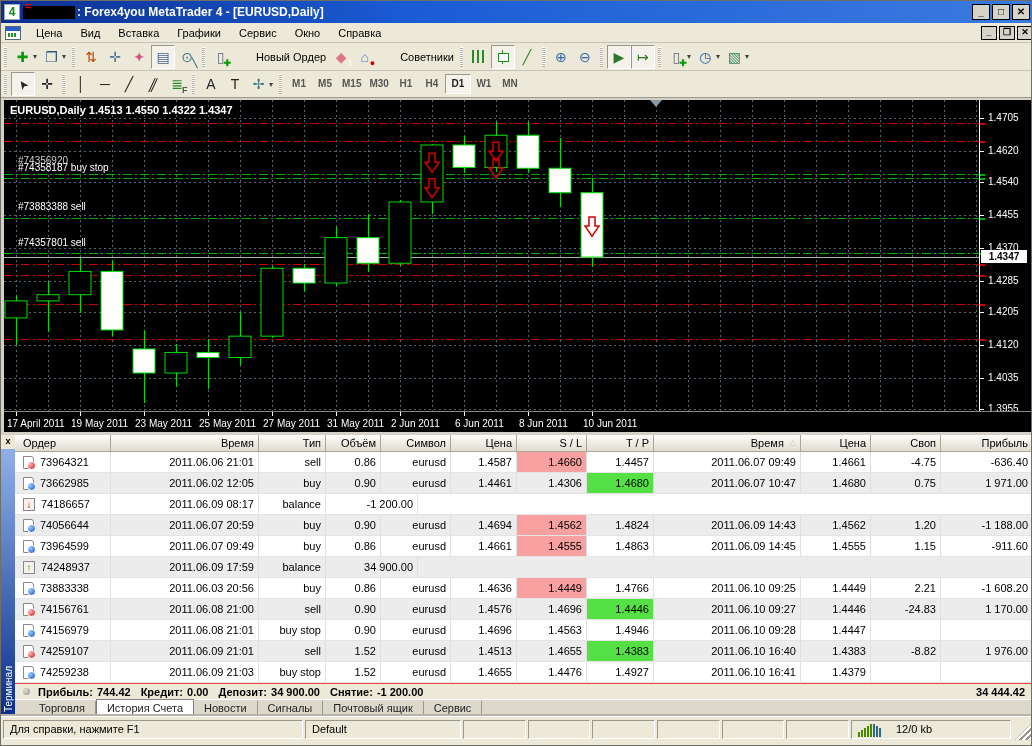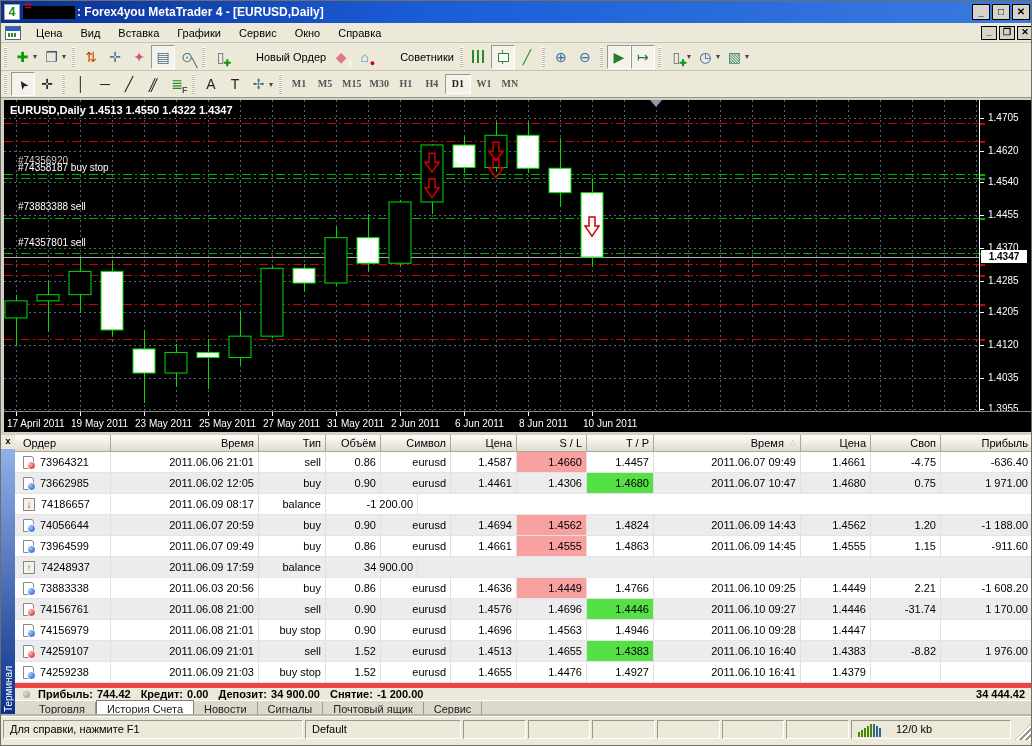--- a/index.html
+++ b/index.html
@@ -42,21 +42,21 @@
   .tb-label { margin-left:3px; color:#000; white-space:nowrap;padding-left:24px; }
   .caret { font-size:8px; color:#444; margin-left:2px; }
   .rotcur { display:inline-block; transform:rotate(-125deg); font-size:12px; }
   .skew { display:inline-block; transform:skewX(-25deg); }
   .i-bars { width:13px; height:13px; display:inline-block;
     background:repeating-linear-gradient(90deg,#2a8a2a 0 2px,transparent 2px 5px); }
   .i-candle { width:13px; height:14px; display:inline-block; position:relative; }
   .i-candle::before { content:""; position:absolute; left:6px; top:0; width:1px; height:14px; background:#2a8a2a; }
   .i-candle::after { content:""; position:absolute; left:2px; top:3px; width:9px; height:7px; background:#fff; border:1px solid #2a8a2a; }
   .tf-btn { height:20px; min-width:26px; text-align:center; font-size:10px; font-weight:bold; color:#555;
-    border:1px solid transparent; background:transparent; line-height:18px; padding:0 3px;font-family:Liberation Serif, serif; }
+    border:1px solid transparent; background:transparent; line-height:18px; padding:0 3px; }
   .tf-btn.pressed { border-color:#9a978c #fff #fff #9a978c; background:#f4f2ea; color:#222; }
   
   #chart { position:absolute; left:0; top:97px; width:1032px; height:334px; background:#000;
     border-left:3px solid #d4d0c8; border-top:2px solid #d4d0c8; }
   #plot { position:absolute; left:0; top:0; width:975px; height:311px; }
   #ohlc-info { position:absolute; left:6px; top:4px; color:#fff; font-size:11px; font-weight:bold; z-index:5; }
   #price-axis { position:absolute; left:975px; top:0; width:54px; height:311px; border-left:1px solid #fff; background:#000; }
   .pa-label { position:absolute; left:8px; color:#fff; font-size:10px; }
   .pa-tick { position:absolute; left:0; width:4px; height:1px; background:#fff; }
   .pa-lvl { position:absolute; left:0; width:5px; height:2px; }
@@ -87,21 +87,21 @@
   .doc-icon { width:11px; height:13px; background:#fff; border:1px solid #888; border-radius:0 3px 0 0;
     position:relative; margin:0 6px 0 4px; flex:none; }
   .doc-icon::after { content:""; position:absolute; right:-3px; bottom:-2px; width:7px; height:7px; border-radius:50%; border:1px solid #fff; }
   .doc-icon.blue::after { background:radial-gradient(circle at 30% 30%,#9cf,#1a4fd0); }
   .doc-icon.red::after { background:radial-gradient(circle at 30% 30%,#fbb,#d01010); }
   .bal-icon { width:12px; height:13px; border:1px solid #888; background:#f4f2ea; text-align:center; line-height:11px;
     font-size:10px; font-weight:bold; margin:0 6px 0 4px; flex:none; }
   .bal-icon.up { color:#0a9a0a; } .bal-icon.down { color:#d01010; }
   .cell-pink { background:#f9a0a0; }
   .cell-green { background:#55e045; }
-  #summary { height:17px; display:flex; align-items:center; background:#ece9d8; border-top:5px solid #ef4444; font-weight:bold; }
+  #summary { height:17px; display:flex; align-items:center; background:#ece9d8; border-top:1px solid #ef4444; font-weight:bold; }
   #summary .circ { width:7px; height:7px; border-radius:50%; background:radial-gradient(circle at 35% 35%,#ddd,#909090); margin:0 8px 0 8px; flex:none; }
   #summary span.lbl { margin-right:4px; } #summary span.val { margin-right:10px; }
   #summary .total { margin-left:auto; padding-right:8px; }
   #tabs { height:17px; display:flex; align-items:flex-end; background:#dcd8cc; border-top:1px solid #fff; padding-left:14px; }
   .tab { height:15px; line-height:14px; padding:0 10px; color:#222; border-right:1px solid #9a978c; }
   .tab.active { background:#fff; border:1px solid #808080; border-bottom:none; height:17px; line-height:16px; }
   
   #statusbar { position:absolute; left:0; top:715px; width:1032px; height:26px; background:#ece9d8;
     border-top:1px solid #fff; box-shadow:0 -2px 0 #b8b4a8; display:flex; align-items:center; padding:2px 2px; }
   .pane { height:19px; border:1px solid; border-color:#9a978c #fff #fff #9a978c; background:#ece9d8;
@@ -589,21 +589,21 @@
             </div>
             <div class="td" style="width: 148px;">2011.06.08 21:00</div>
             <div class="td" style="width: 67px;">sell</div>
             <div class="td" style="width: 55px;">0.90</div>
             <div class="td" style="width: 70px;">eurusd</div>
             <div class="td" style="width: 66px;">1.4576</div>
             <div class="td" style="width: 70px;">1.4696</div>
             <div class="td cell-green" style="width: 67px;">1.4446</div>
             <div class="td" style="width: 147px;">2011.06.10 09:27</div>
             <div class="td" style="width: 70px;">1.4446</div>
-            <div class="td" style="width: 70px;">-31.74</div>
+            <div class="td" style="width: 70px;">-24.83</div>
             <div class="td" style="width: 92px;">1 170.00</div>
           </div>
           <div class="trow">
             <div class="td left" style="width: 96px;">
               <span class="doc-icon blue"></span>
               <span>74156979</span>
             </div>
             <div class="td" style="width: 148px;">2011.06.08 21:01</div>
             <div class="td" style="width: 67px;">buy stop</div>
             <div class="td" style="width: 55px;">0.90</div>

